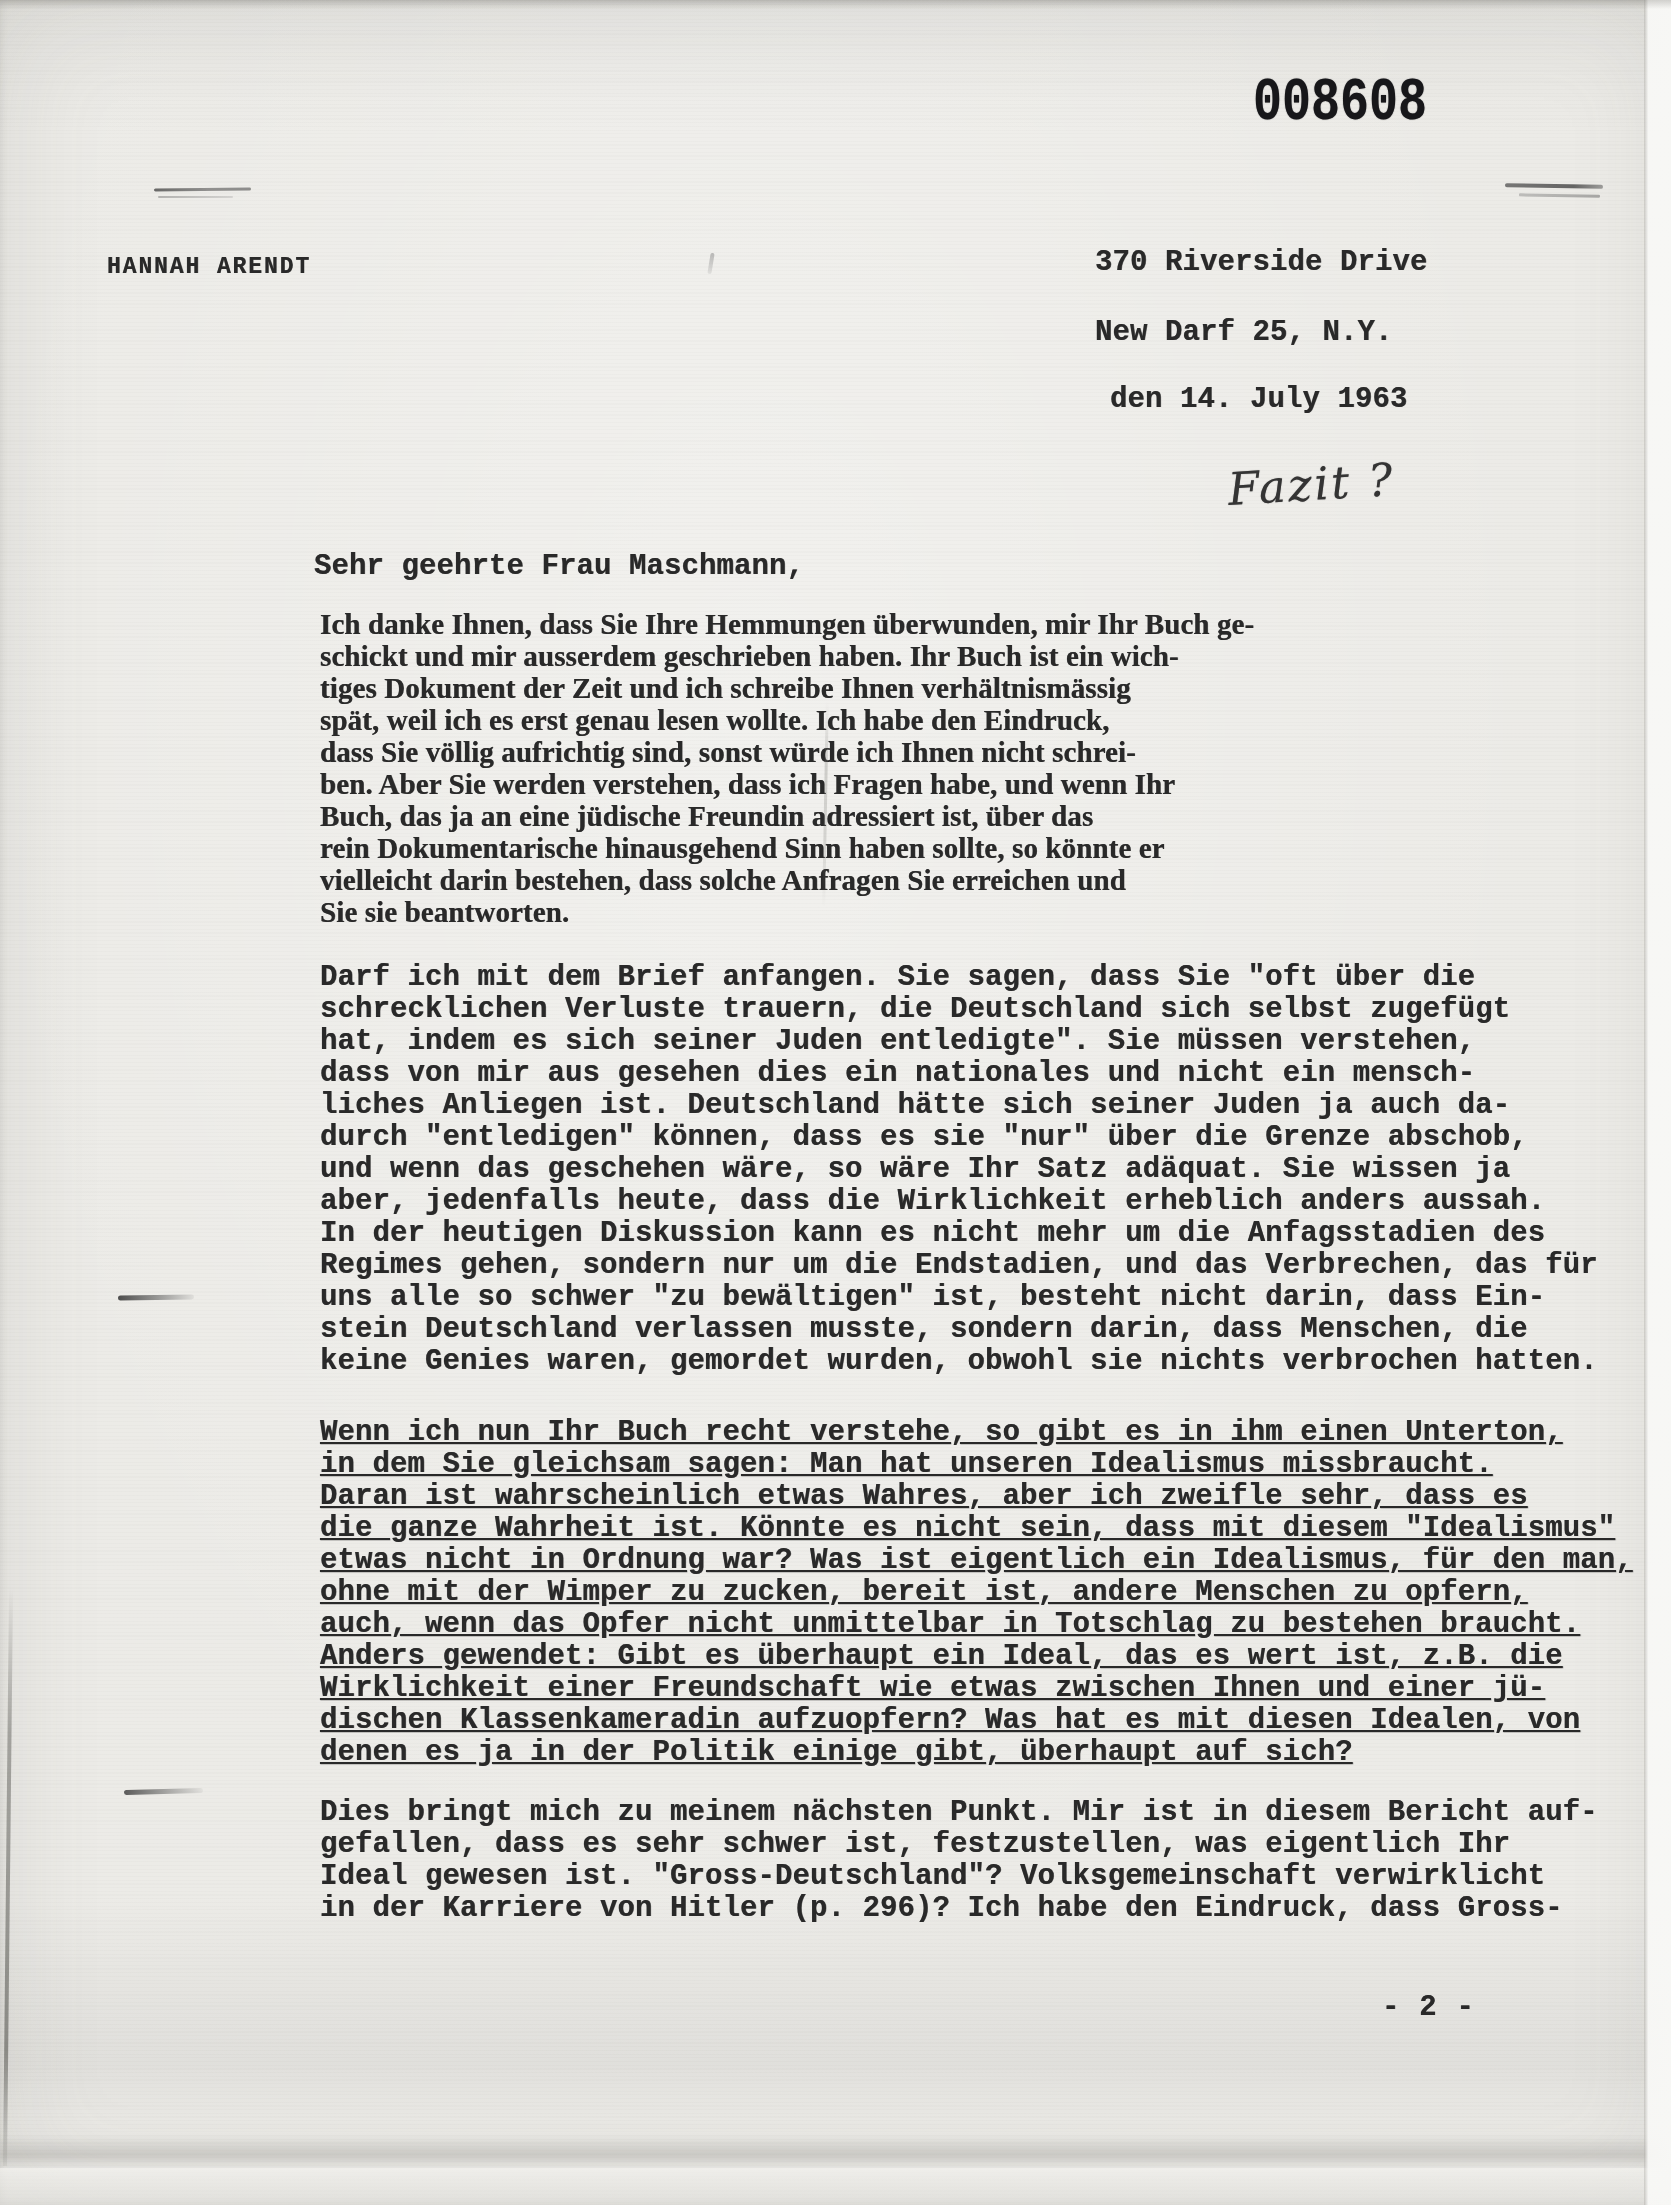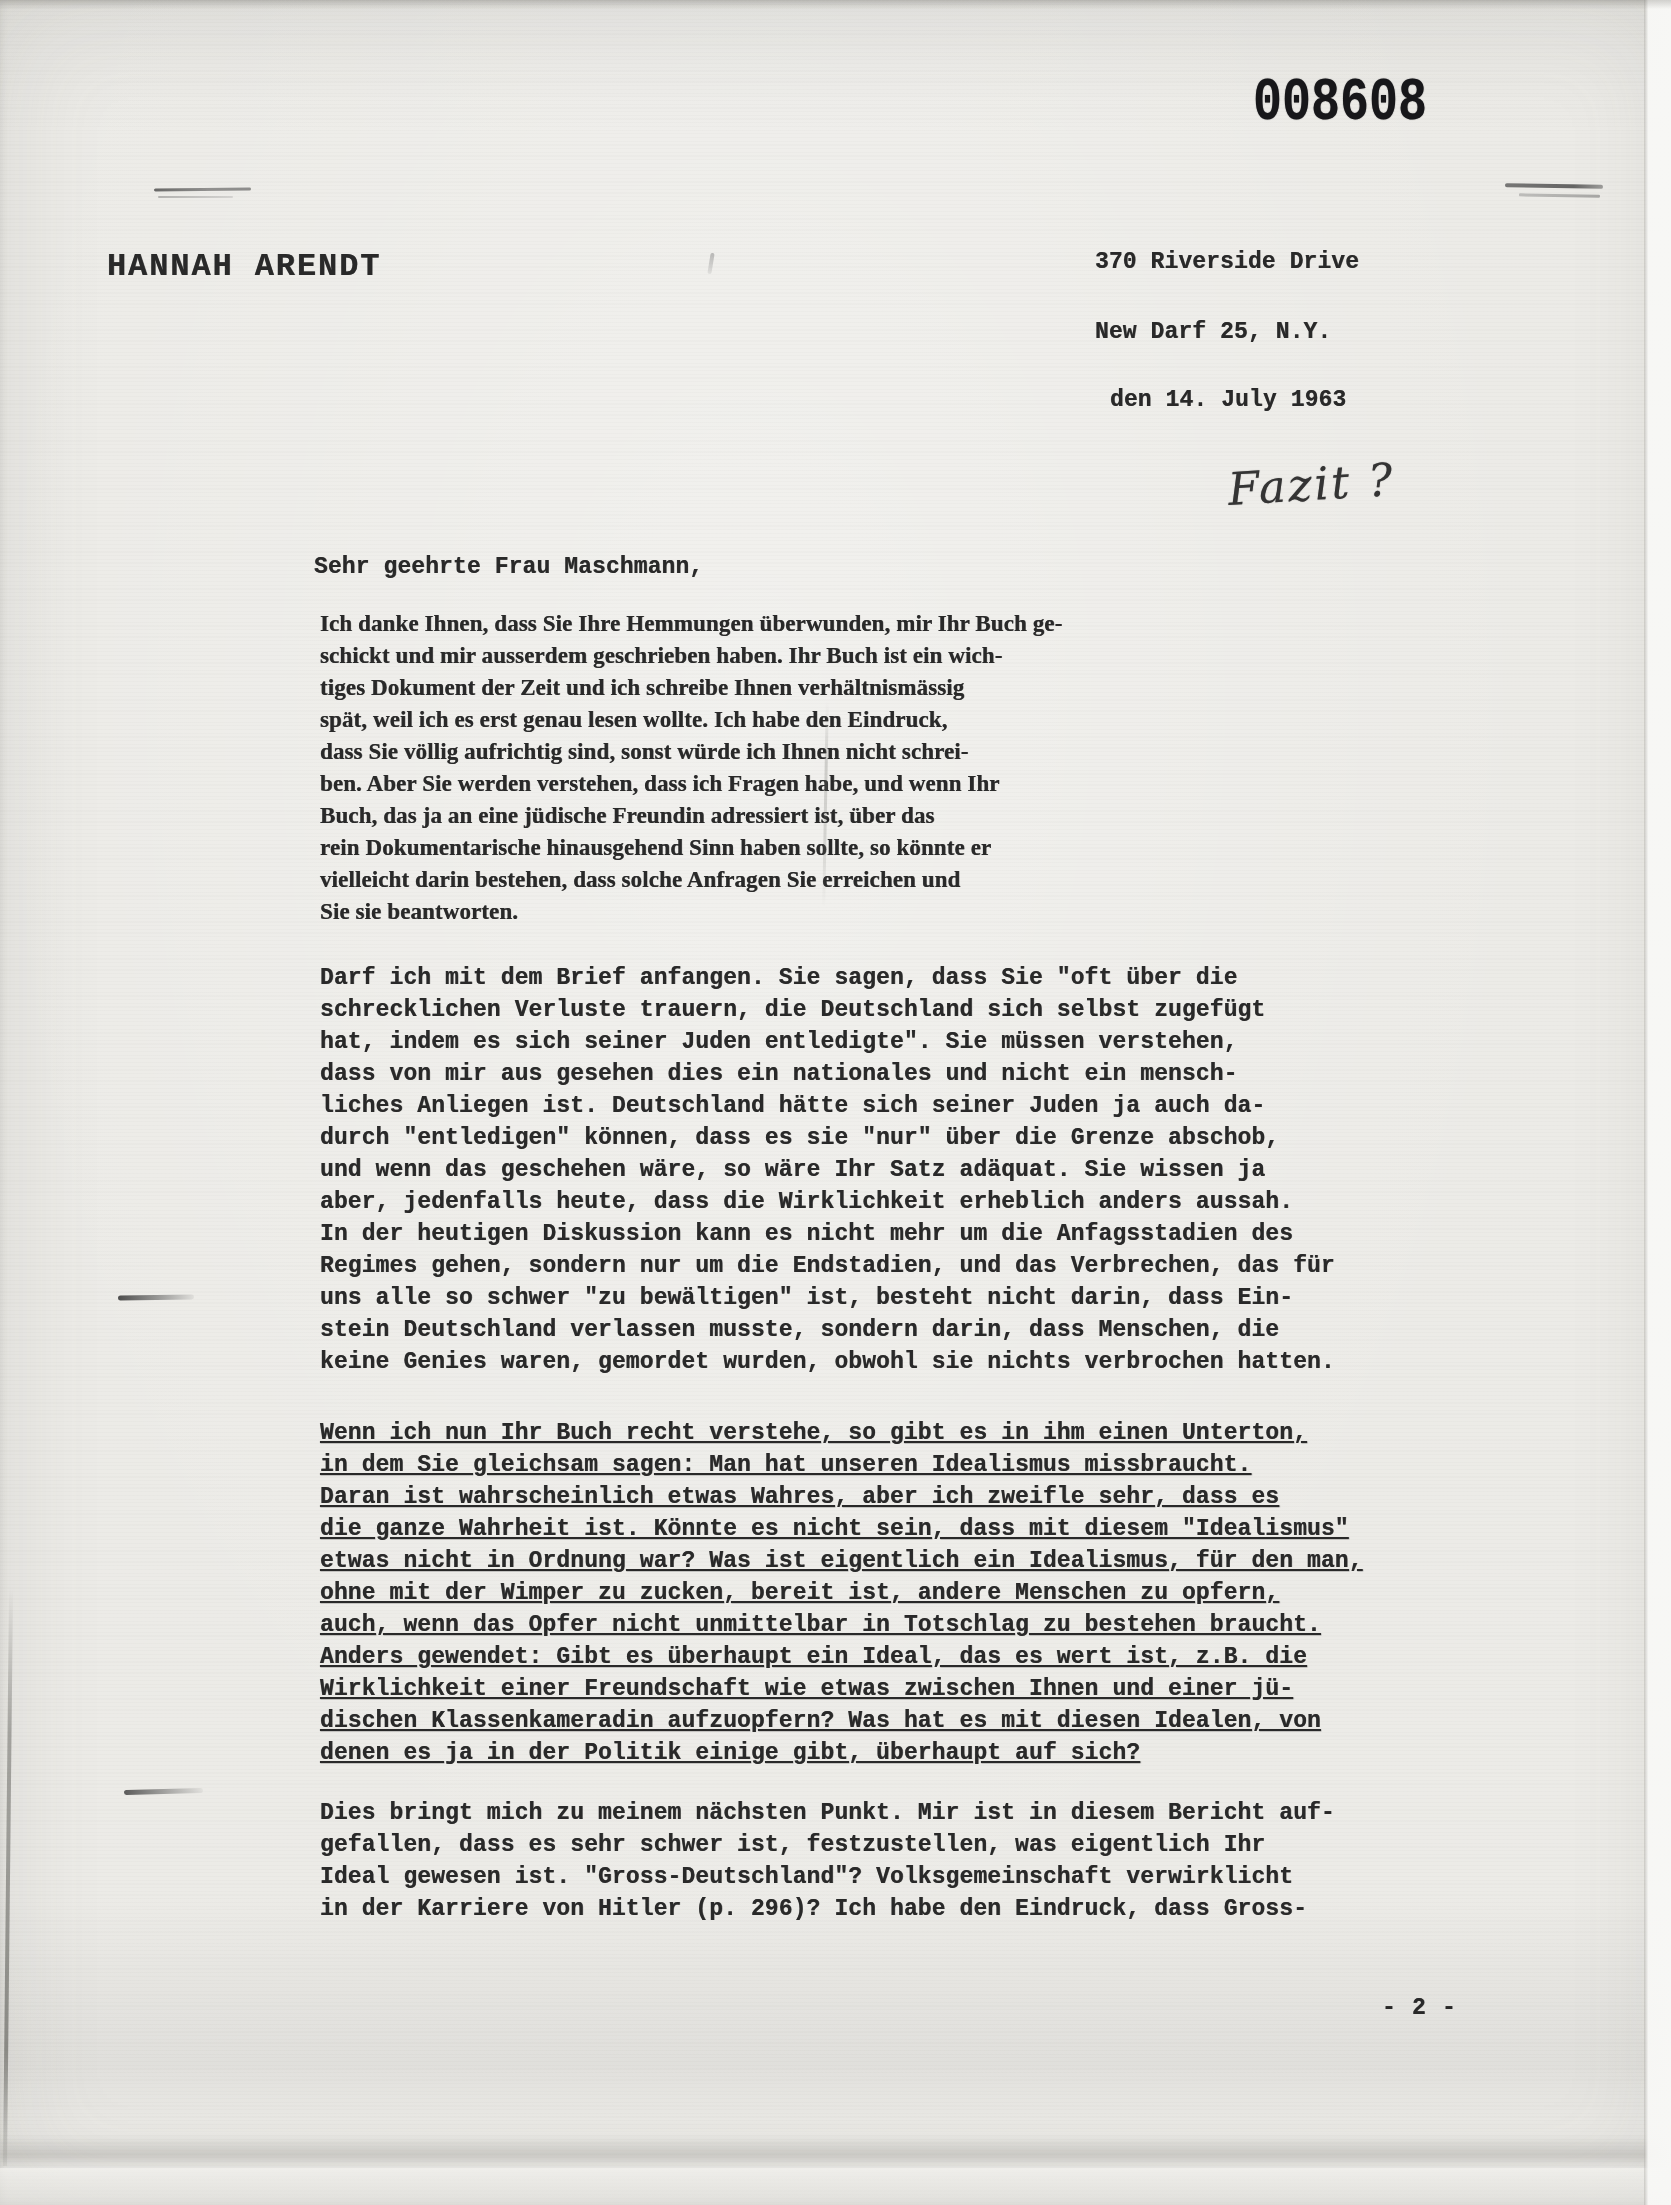--- a/index.html
+++ b/index.html
@@ -29,21 +29,21 @@
       180deg,
       rgba(90,90,85,0.022) 0px, rgba(90,90,85,0.022) 1.2px,
       rgba(255,255,255,0.015) 1.2px, rgba(255,255,255,0.015) 3.7px);
     pointer-events: none;
   }
 
   .typed {
     position: absolute;
     color: #292929;
     font-weight: 700;
-    font-size: 23px;
+    font-size: 29px;
     line-height: 32px;
     letter-spacing: 0.1px;
     white-space: pre;
     text-shadow: 0.4px 0.4px 0.6px rgba(45,45,45,0.55), -0.2px 0 0.5px rgba(45,45,45,0.35);
   }
 
   .stamp-number {
     position: absolute;
     left: 1253px;
     top: 72px;
@@ -53,21 +53,21 @@
     color: #17171a;
     letter-spacing: 0px;
     transform: scaleX(0.78) scaleY(1.0);
     transform-origin: left top;
     text-shadow: 0 0 1.2px rgba(20,20,25,0.6);
   }
 
   .letterhead-name {
     left: 107px;
     top: 251px;
-    font-size: 32px;
+    font-size: 23px;
     letter-spacing: 1.9px;
   }
 
   .address-block {
     left: 1095px;
     top: 245px;
     line-height: 35px;
   }
 
   .date-line {

